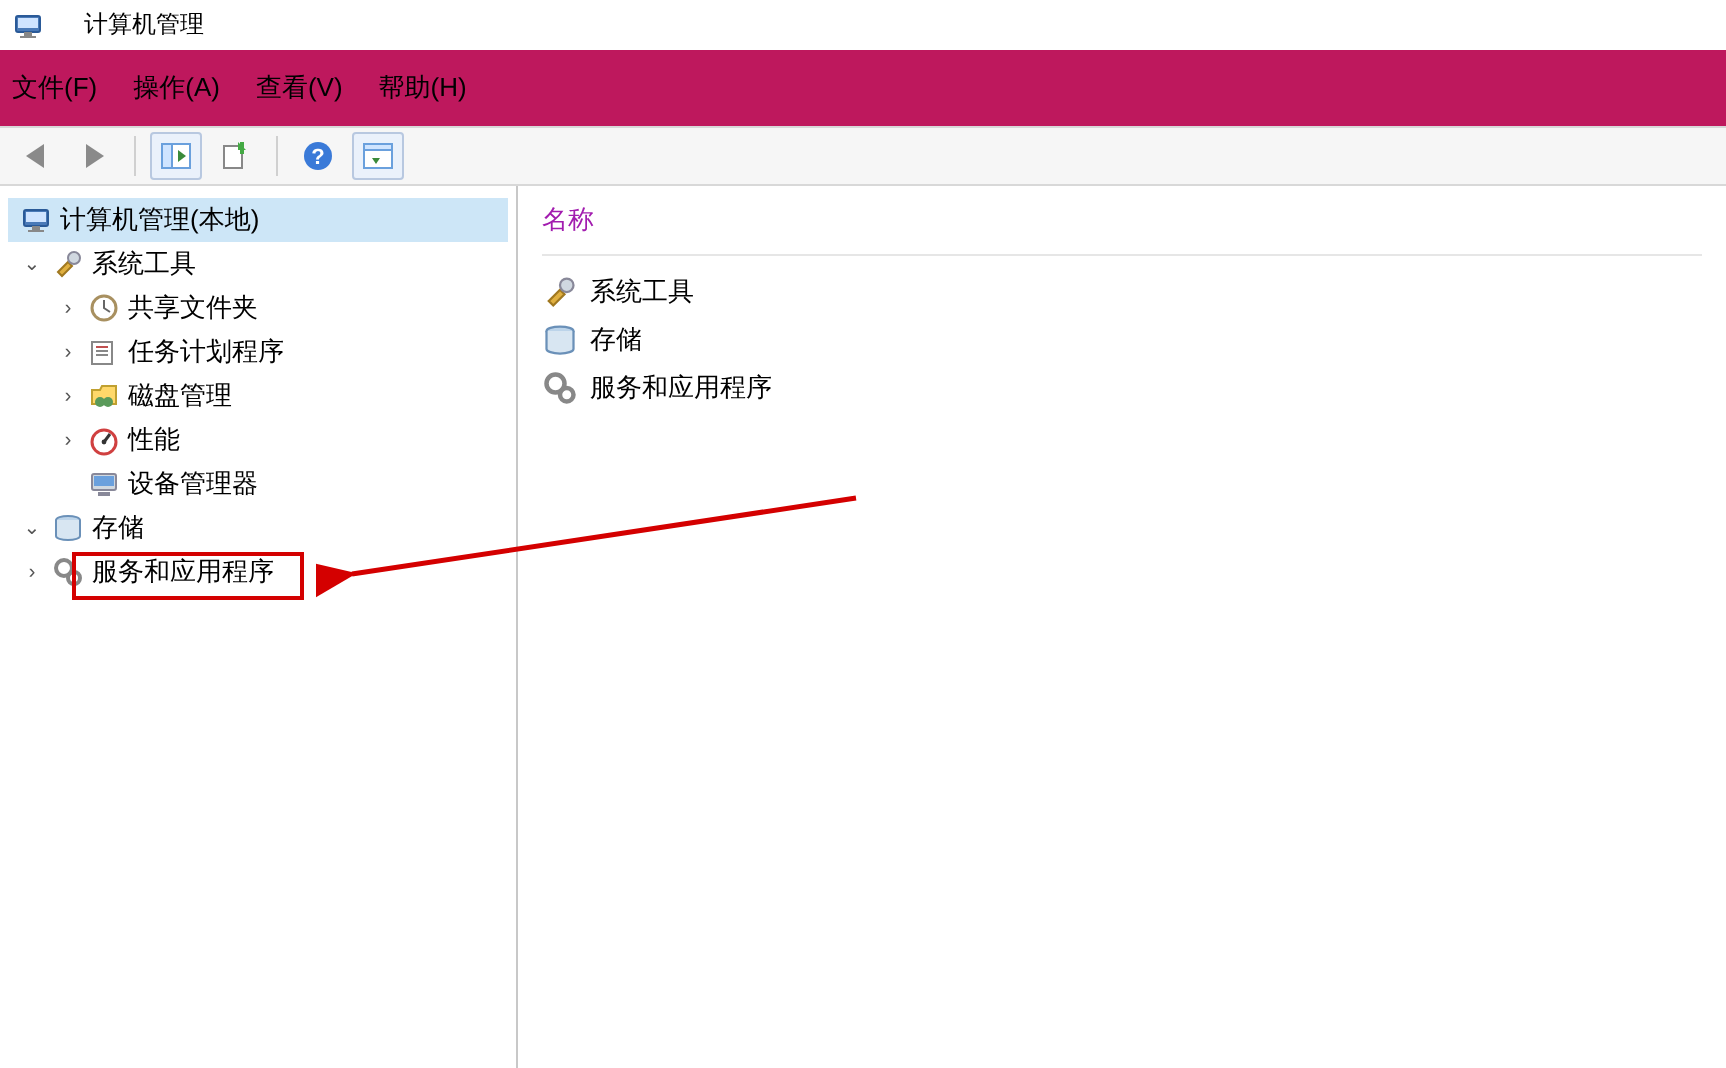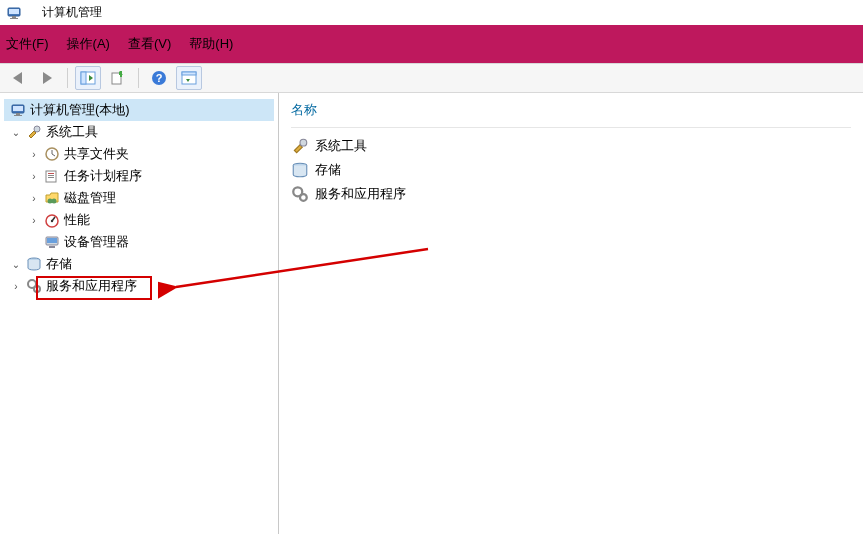--- a/index.html
+++ b/index.html
@@ -57,21 +57,21 @@
       border-bottom: 6px solid transparent;
     }
     .arrow-left-g { border-right: 9px solid #8a8a8a; }
     .arrow-right-g { border-left: 9px solid #8a8a8a; }
     .body-split {
       display: flex;
       height: calc(534px - 24px - 39px - 30px);
       position: relative;
     }
     .tree-panel {
-      width: 279px;
+      width: 259px;
       border-right: 1px solid #c8c8c8;
       padding: 6px 4px;
       position: relative;
     }
     .list-panel {
       flex: 1;
       padding: 6px 12px;
     }
     .tree-row {
       display: flex;
@@ -91,21 +91,21 @@
     .indent-1 { padding-left: 6px; }
     .indent-2 { padding-left: 24px; }
     .highlight-box {
       border: 2px solid #d40000;
       position: absolute;
       pointer-events: none;
     }
     .list-header {
       font-size: 13px;
       padding: 2px 0 8px 0;
-      color: #0369a1;
+      color: #a21caf;
       border-bottom: 1px solid #e6e6e6;
       margin-bottom: 6px;
     }
     .list-row {
       display: flex;
       align-items: center;
       gap: 6px;
       height: 24px;
       font-size: 13px;
     }

